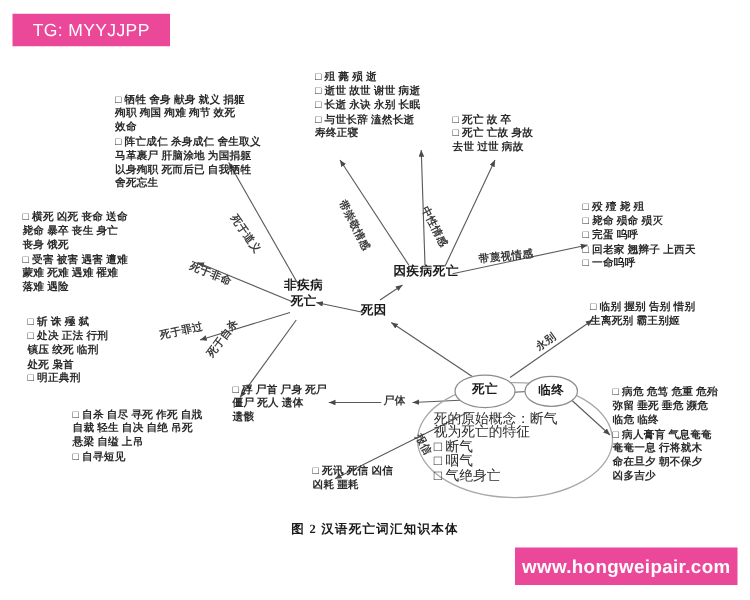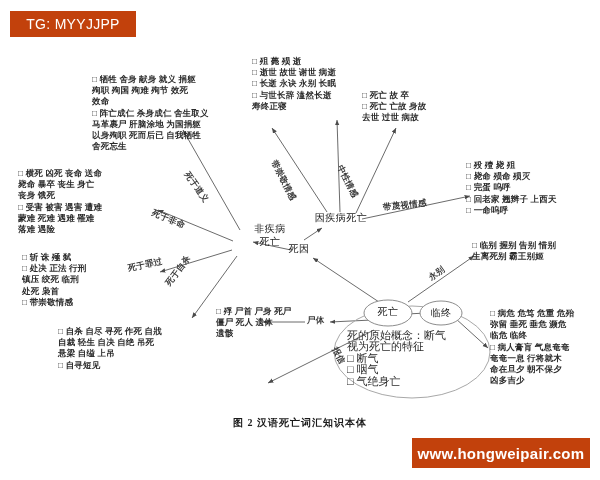--- a/index.html
+++ b/index.html
@@ -6,37 +6,37 @@
   body{
     width:600px;height:480px;position:relative;background:#ffffff;
     font-family:"Liberation Serif","DejaVu Serif",serif;
     overflow:hidden;
   }
   #canvas{position:absolute;left:0;top:0;width:600px;height:480px;}
   svg.edges{position:absolute;left:0;top:0;width:600px;height:480px;}
 
   
   .wm{
-    position:absolute;background:#c2410c;color:#ffffff;
+    position:absolute;background:#ec4899;color:#ffffff;
     font-family:"Liberation Sans","DejaVu Sans",sans-serif;
     display:flex;align-items:center;justify-content:center;
     letter-spacing:.3px;
   }
   #wm-top{left:10px;top:11px;width:126px;height:26px;font-size:14px;}
   #wm-bottom{left:412px;top:438px;width:178px;height:30px;font-size:15px;font-weight:bold;}
 
   
   .block{
     position:absolute;color:#2b2b2b;font-size:8.5px;line-height:11.2px;
     font-weight:bold;white-space:pre-line;letter-spacing:.2px;
   }
 
   
   .node{
-    position:absolute;color:#1a1a1a;font-weight:normal;text-align:center;
+    position:absolute;color:#1a1a1a;font-weight:bold;text-align:center;
     font-size:10px;line-height:12px;letter-spacing:.5px;
   }
   .node.two{line-height:13px;}
 
   
   .elabel{
     position:absolute;color:#3a3a3a;font-size:8.5px;font-weight:bold;
     white-space:nowrap;letter-spacing:.3px;transform-origin:left center;
   }
 
@@ -105,21 +105,21 @@
     <ellipse cx="388" cy="313" rx="24" ry="13" fill="#ffffff" stroke="#8c8c8c" stroke-width="1"></ellipse>
     <ellipse cx="441" cy="313" rx="21" ry="12" fill="#ffffff" stroke="#8c8c8c" stroke-width="1"></ellipse>
   </svg>
 
   <div class="node" style="left:368px;top:306px;width:40px;">死亡</div>
 
   <div class="node" style="left:421px;top:307px;width:40px;">临终</div>
 
   <div class="node" style="left:281px;top:243px;width:36px;text-align:center;">死因</div>
 
-  <div class="node two" style="left:222px;top:222px;width:42px;white-space:pre-line;margin-left:27px;">非疾病
+  <div class="node two" style="left:222px;top:222px;width:42px;white-space:pre-line;">非疾病
 死亡</div>
 
   <div class="node" style="left:305px;top:212px;width:72px;">因疾病死亡</div>
 
   <div id="core-text"><span>死的原始概念：断气
 视为死亡的特征</span><br><span>□ 断气
 □ 咽气
 □ 气绝身亡</span></div>
 
   <div class="elabel" style="left:186px;top:167px;transform:rotate(55deg);">死于道义</div>
@@ -170,31 +170,33 @@
    毙命 暴卒 丧生 身亡
    丧身 饿死
 □ 受害 被害 遇害 遭难
    蒙难 死难 遇难 罹难
    落难 遇险</div>
 
   <div class="block" style="left:22px;top:252px;width:120px;">□ 斩 诛 殛 弑
 □ 处决 正法 行刑
    镇压 绞死 临刑
    处死 枭首
-□ 带崇敬情感</div>
+□ 明正典刑</div>
 
   <div class="block" style="left:58px;top:326px;width:150px;">□ 自杀 自尽 寻死 作死 自戕
    自裁 轻生 自决 自绝 吊死
    悬梁 自缢 上吊
 □ 自寻短见</div>
 
-  <div class="block" style="left:216px;top:306px;width:112px;">□ 殍 尸首 尸身 死尸
+  <div class="block" style="left:186px;top:306px;width:112px;">□ 殍 尸首 尸身 死尸
    僵尸 死人 遗体
    遗骸</div>
 
+  <div class="block" style="left:250px;top:371px;width:110px;">□ 死讯 死信 凶信
+   凶耗 噩耗</div>
 
   <div class="block" style="left:472px;top:240px;width:126px;">□ 临别 握别 告别 惜别
    生离死别 霸王别姬</div>
 
   <div class="block" style="left:490px;top:308px;width:110px;">□ 病危 危笃 危重 危殆
    弥留 垂死 垂危 濒危
    临危 临终
 □ 病人膏肓 气息奄奄
    奄奄一息 行将就木
    命在旦夕 朝不保夕

